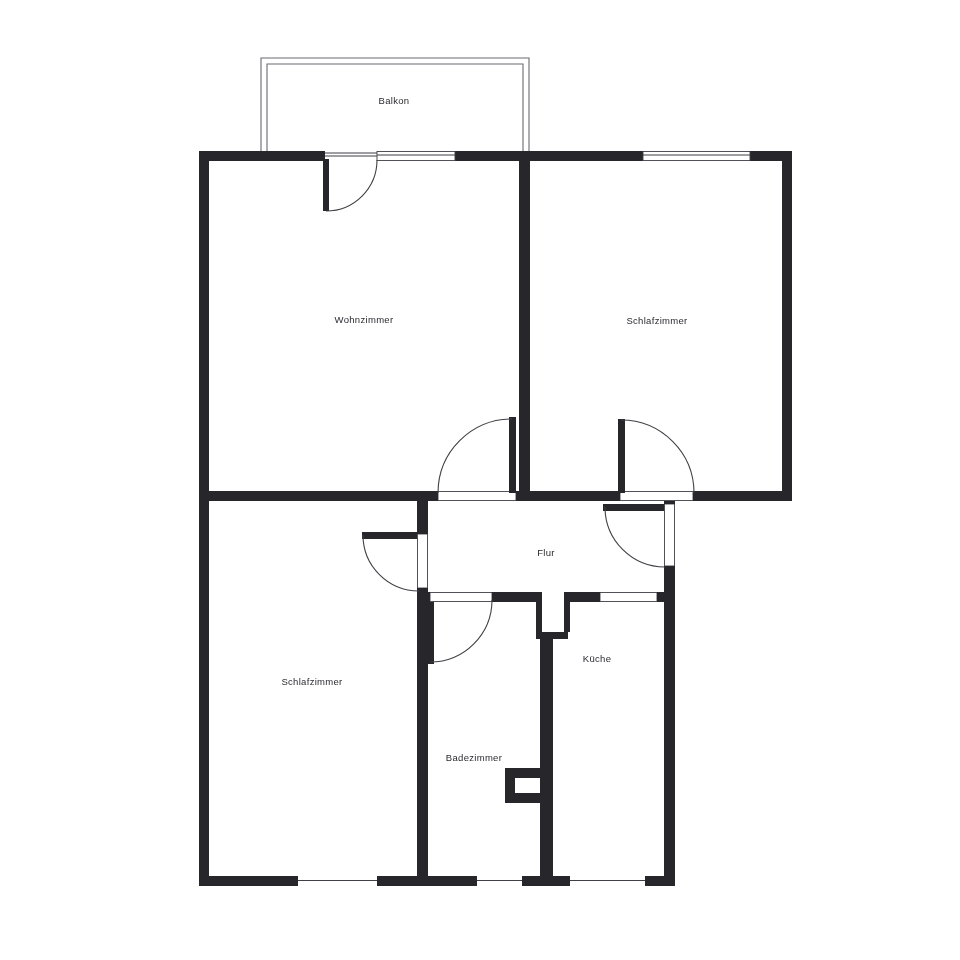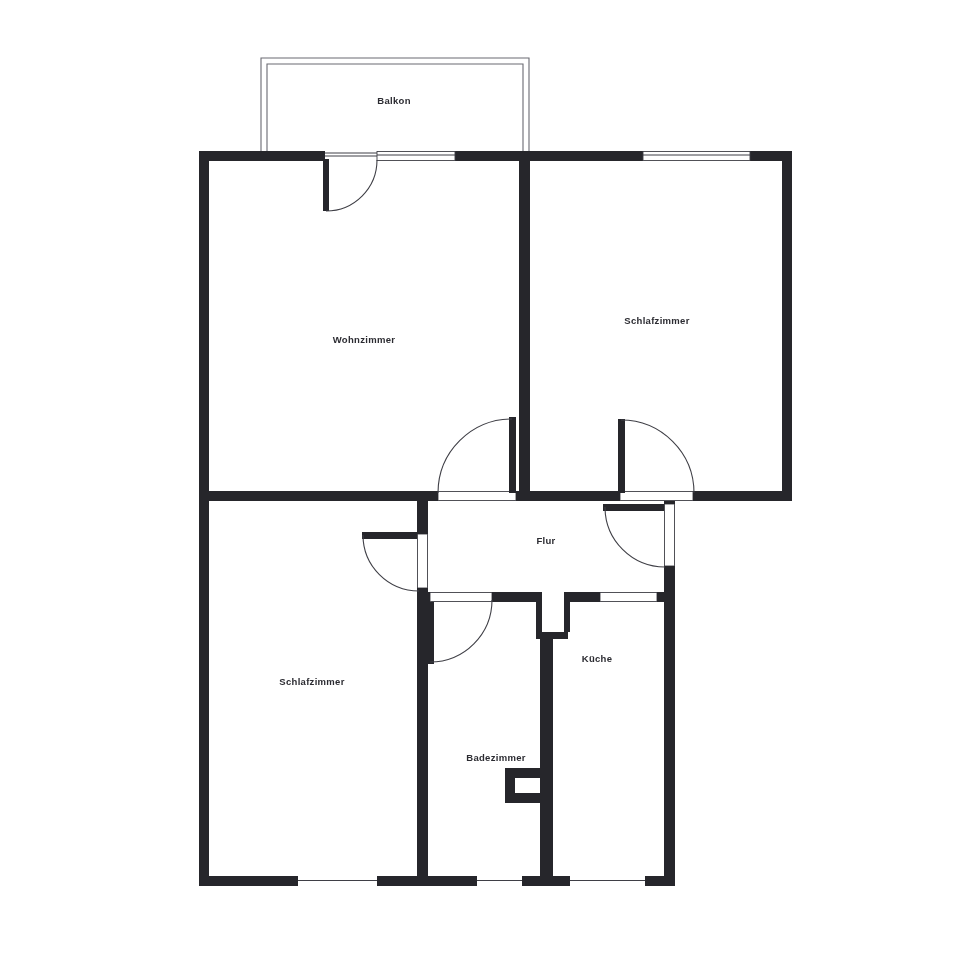--- a/index.html
+++ b/index.html
@@ -9,21 +9,20 @@
     --text:#2b2b31;
     --bg:#ffffff;
   }
   html,body{margin:0;padding:0;background:var(--bg);}
   .canvas{
     position:relative;
     width:932px;height:960px;
     background:var(--bg);
     font-family:"Liberation Sans", sans-serif;
     overflow:hidden;
-    font-weight:bold;
   }
   .plan-svg{position:absolute;left:0;top:0;}
   .wall{fill:var(--wall);}
   .leaf{fill:var(--wall);stroke:none;}
   .arc{fill:none;stroke:var(--thin);stroke-width:1.1;}
   .opening{fill:#ffffff;stroke:var(--thin);stroke-width:0.9;}
   .winbox{fill:#ffffff;stroke:var(--thin);stroke-width:0.9;}
   .winline{stroke:var(--thin);stroke-width:1;}
   .balcline{fill:none;stroke:var(--balc);stroke-width:1.1;}
   .room-label{
@@ -125,19 +124,19 @@
 
       <rect class="leaf" x="362" y="532" width="55" height="7"></rect>
       <path class="arc" d="M 363 535 A 56 56 0 0 0 419 591"></path>
 
       <rect class="leaf" x="427" y="602" width="7" height="62"></rect>
       <path class="arc" d="M 430 662 A 62 62 0 0 0 492 600"></path>
     </g>
   </svg>
 
   <div class="room-label" style="left:394px;top:100px;">Balkon</div>
-  <div class="room-label" style="left:364px;top:319px;margin-top:20px;">Wohnzimmer</div>
+  <div class="room-label" style="left:364px;top:319px;">Wohnzimmer</div>
   <div class="room-label" style="left:657px;top:320px;">Schlafzimmer</div>
-  <div class="room-label" style="left:546px;top:540px;">Flur</div>
+  <div class="room-label" style="left:546px;top:552px;">Flur</div>
   <div class="room-label" style="left:312px;top:681px;">Schlafzimmer</div>
-  <div class="room-label" style="left:496px;top:757px;">Badezimmer</div>
+  <div class="room-label" style="left:474px;top:757px;">Badezimmer</div>
   <div class="room-label" style="left:597px;top:658px;">Küche</div>
 </div>
 
 </body></html>

